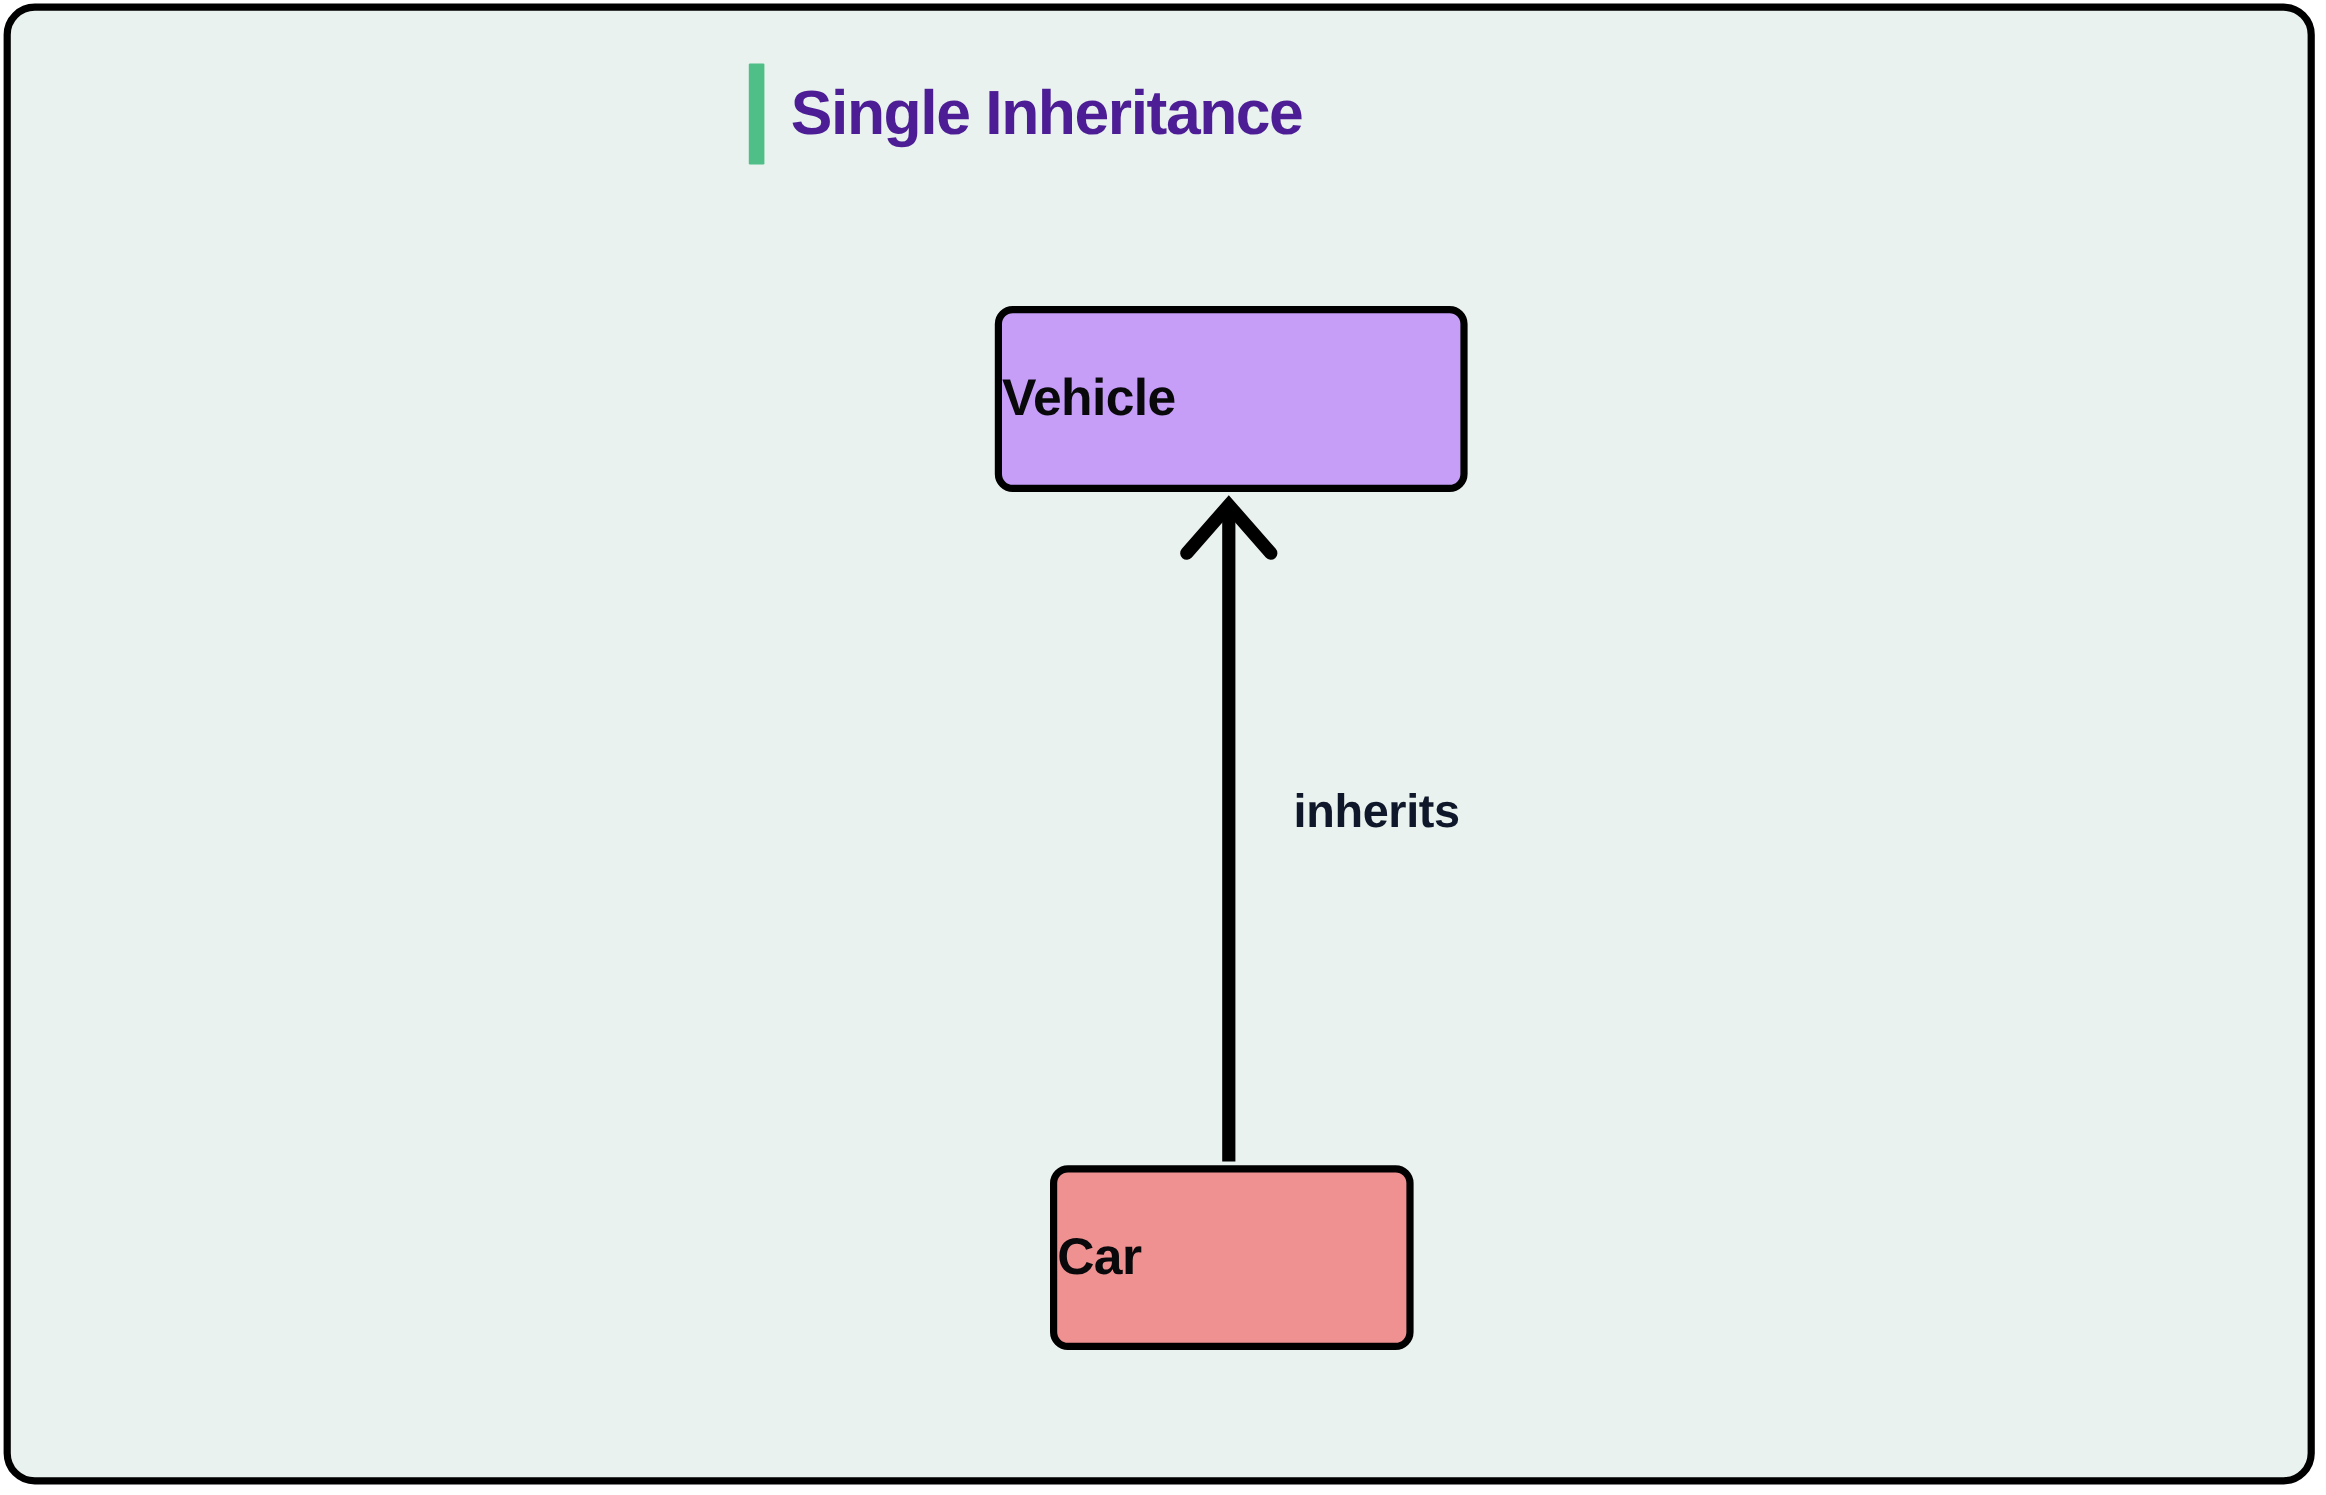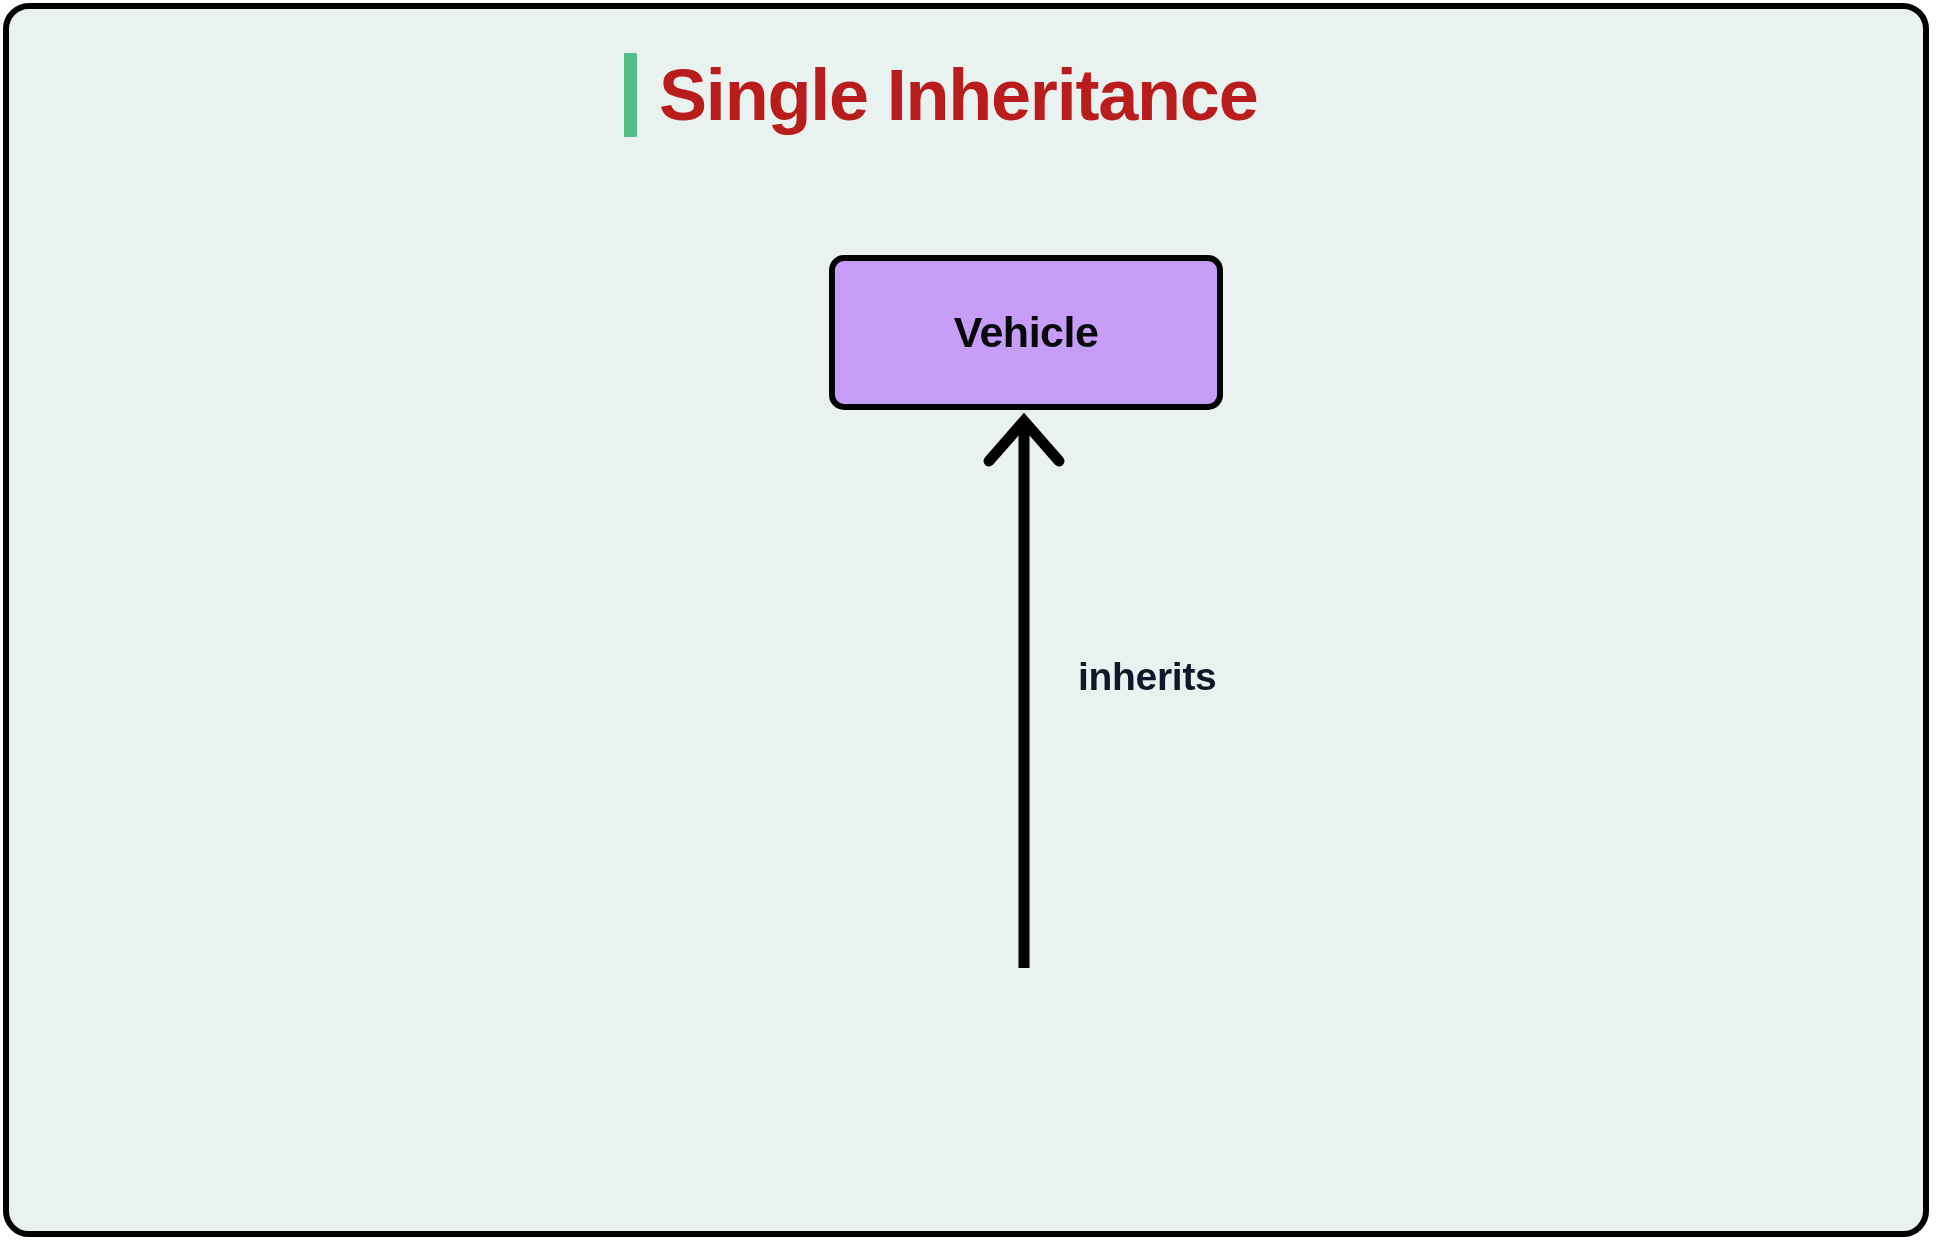--- a/index.html
+++ b/index.html
@@ -38,37 +38,37 @@
     height: 100px;
   }
   #title-accent {
     width: 13px;
     height: 84px;
     background: #4fbe87;
     border-radius: 1px;
     flex: none;
   }
   #title-text {
-    font-size: 72px;
+    font-size: 52px;
     font-weight: bold;
-    color: #b91c1c;
+    color: #4c1d95;
     letter-spacing: -1.2px;
     line-height: 1;
     white-space: nowrap;
   }
 
   
   .node {
     position: absolute;
     box-sizing: border-box;
     border: 6px solid #000000;
     border-radius: 15px;
     display: flex;
     align-items: center;
-    justify-content: center;
+    justify-content: flex-start;
   }
   .node-label {
     font-size: 43px;
     font-weight: bold;
     color: #09090b;
     letter-spacing: -0.5px;
     line-height: 1;
     white-space: nowrap;
   }
 
@@ -124,14 +124,17 @@
       <polyline points="980,452 1015,412 1050,452" fill="none" stroke="#000000" stroke-width="11" stroke-linecap="round" stroke-linejoin="miter"></polyline>
     </g>
   </svg>
 
   <div id="edge-label-inherits">inherits</div>
 
   <div class="node" id="node-vehicle">
     <span class="node-label">Vehicle</span>
   </div>
 
+  <div class="node" id="node-car">
+    <span class="node-label">Car</span>
+  </div>
 
 </div>
 
 </body></html>

